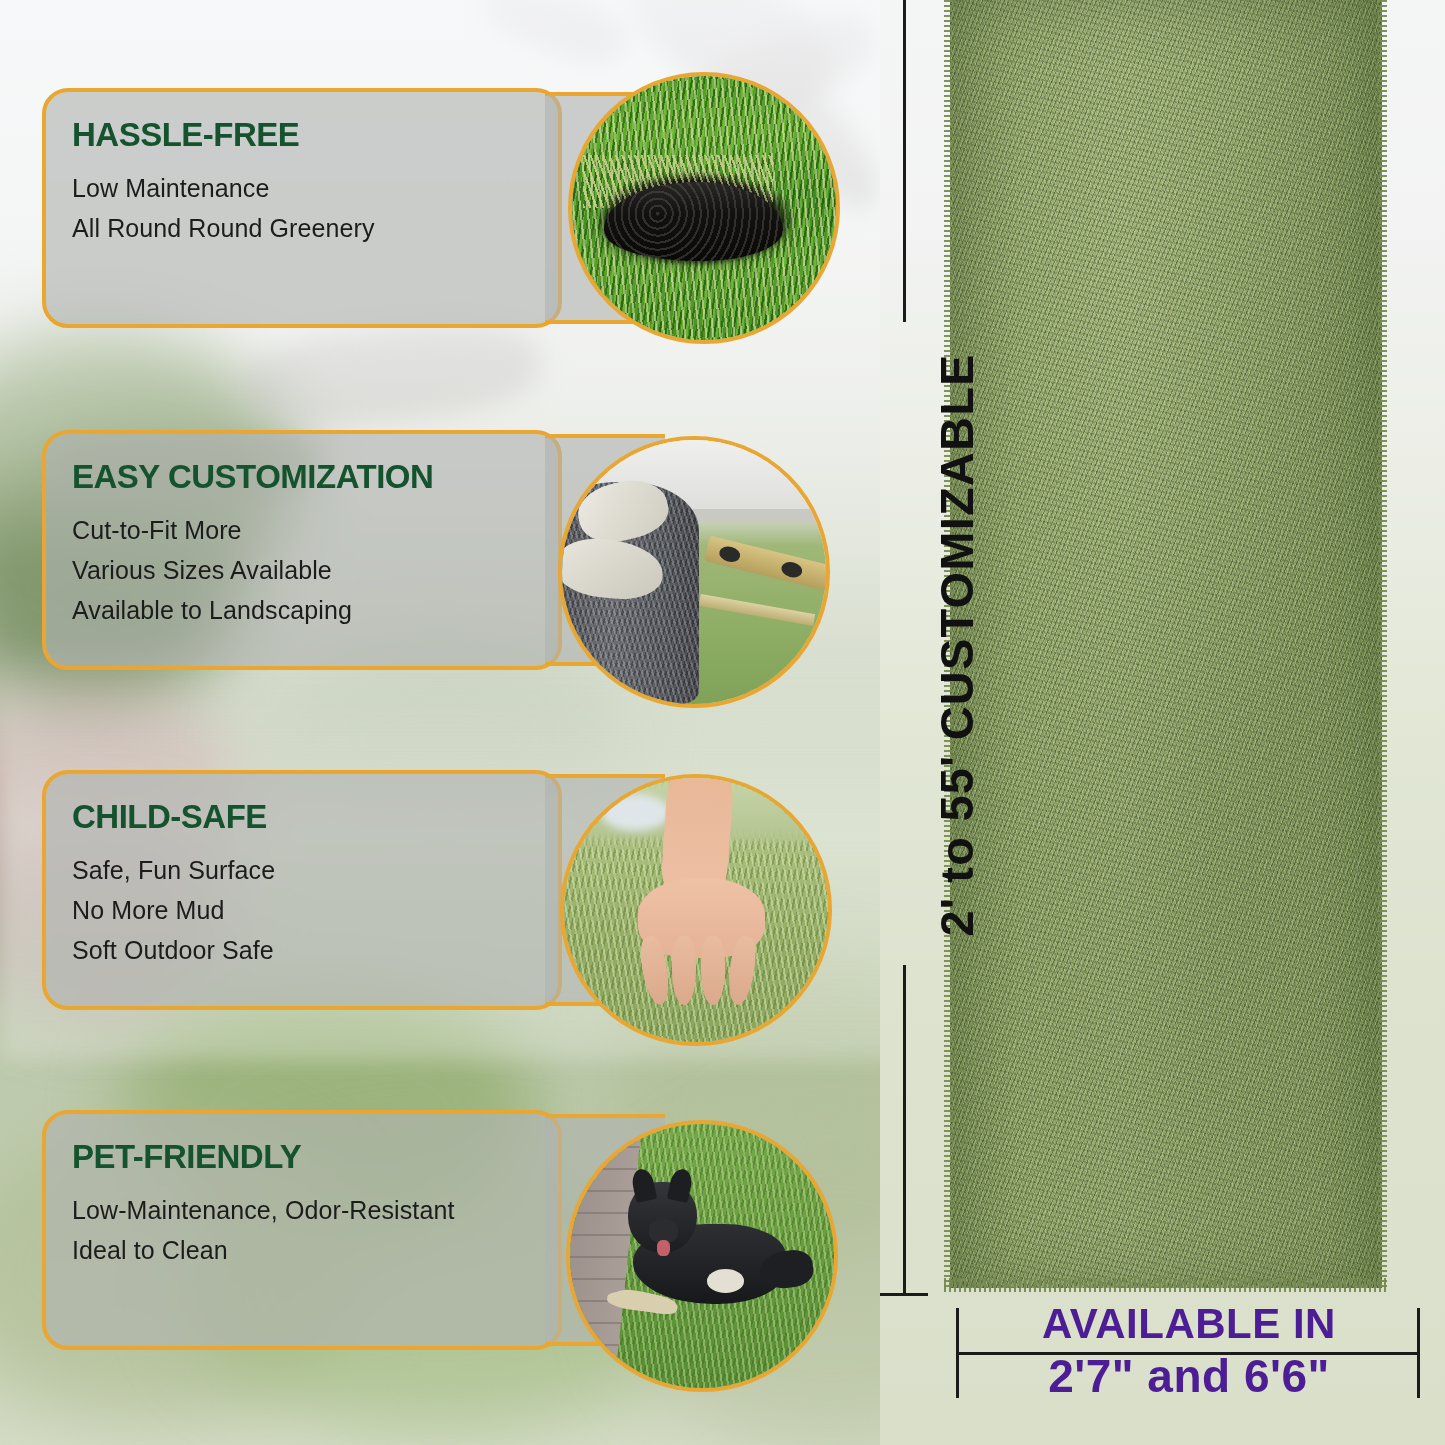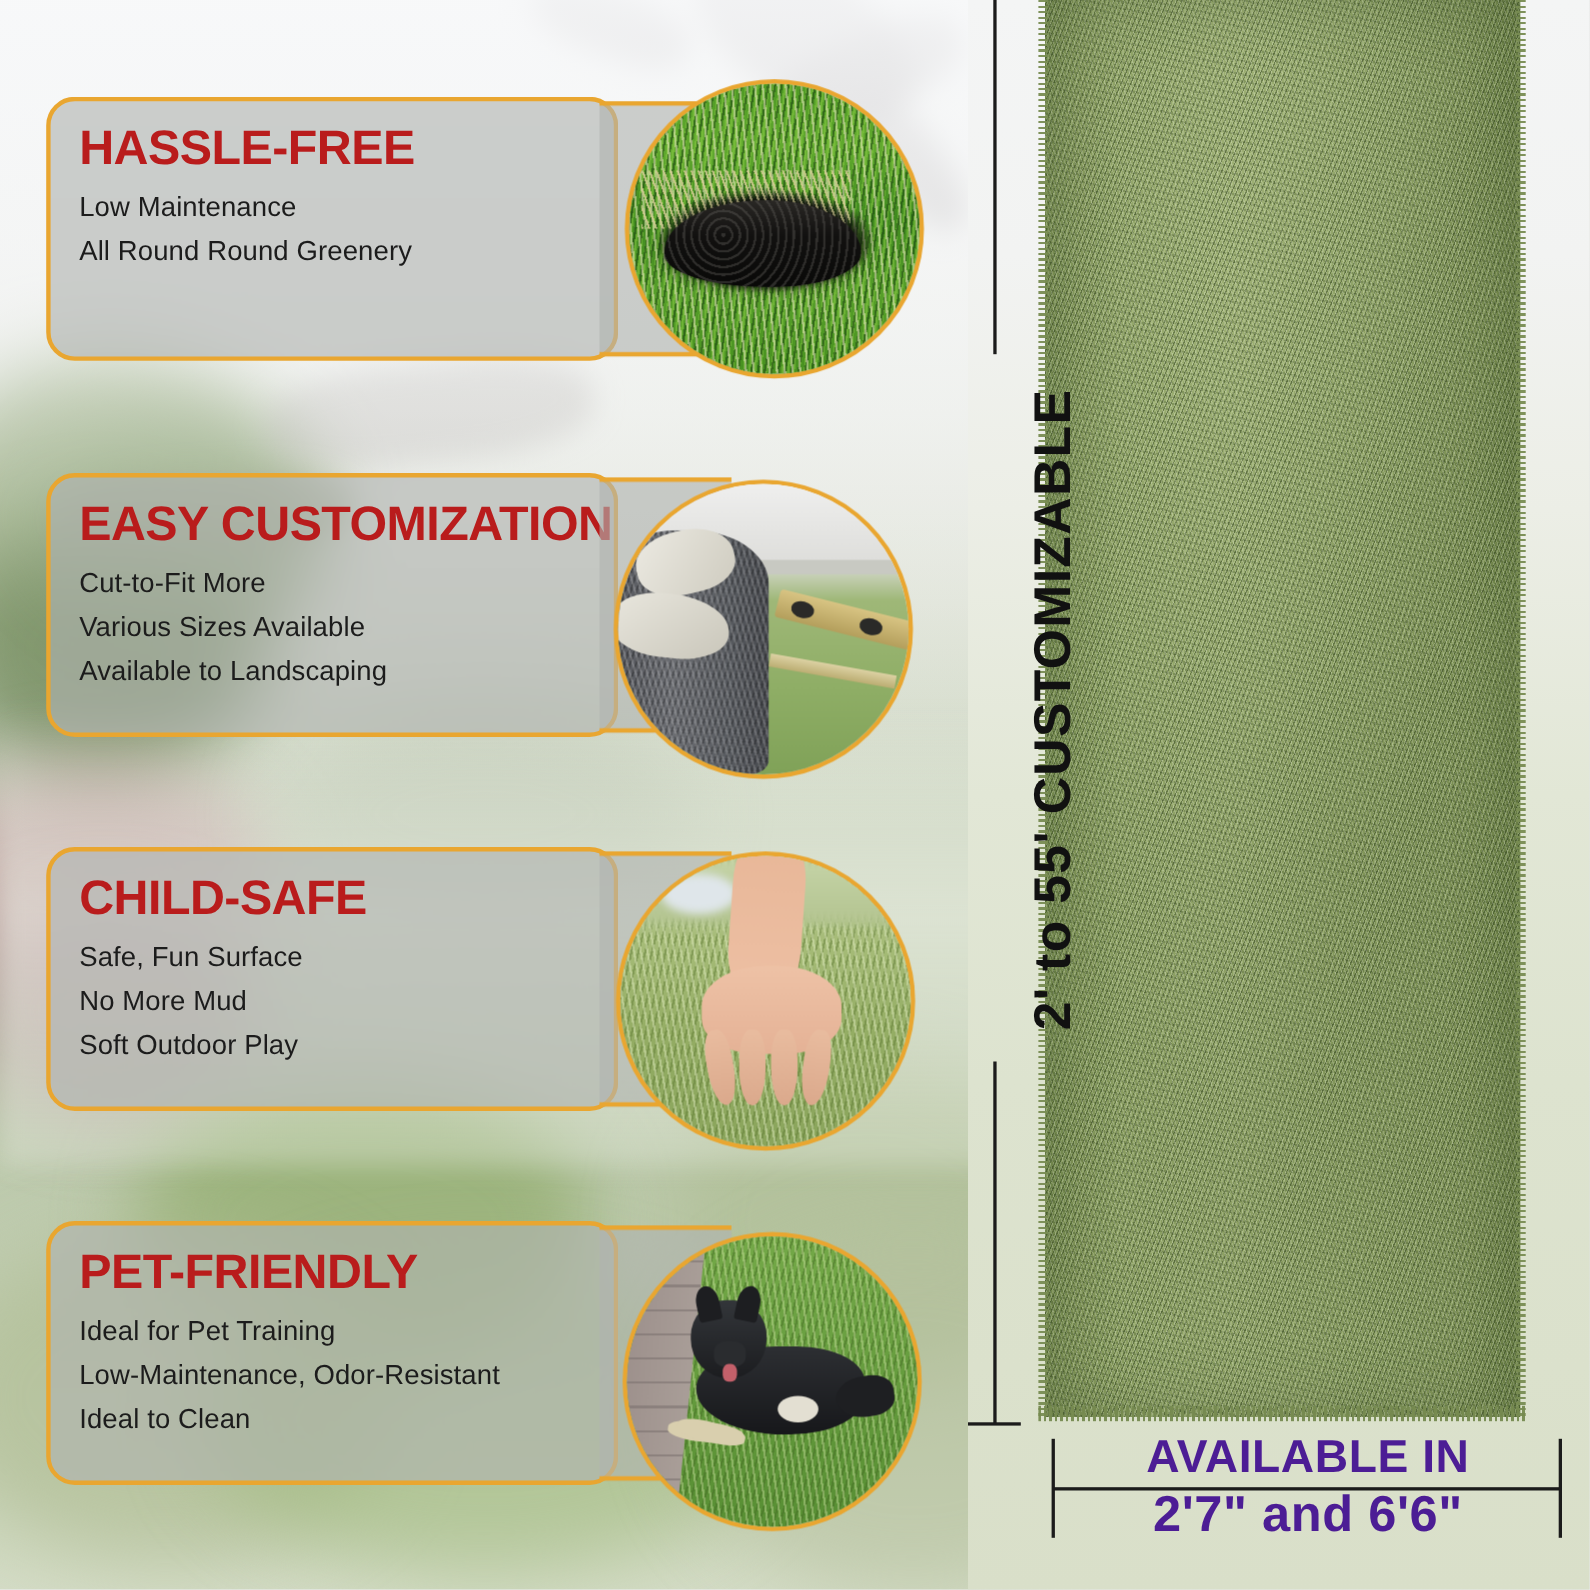--- a/index.html
+++ b/index.html
@@ -140,22 +140,22 @@
     position:absolute;left:545px;top:4px;width:120px;height:232px;
     background:rgba(176,179,176,.62);
   }
   .fbox-join .edge-top,.fbox-join .edge-bot{
     position:absolute;left:0;width:120px;height:4px;background:#e9a630;
   }
   .fbox-join .edge-top{top:0;}
   .fbox-join .edge-bot{bottom:0;}
 
   .ftitle{
-    font-weight:bold;font-size:44px;line-height:46px;letter-spacing:-.5px;
-    color:#b91c1c;margin:0 0 10px 0;white-space:nowrap;
+    font-weight:bold;font-size:33px;line-height:46px;letter-spacing:-.5px;
+    color:#14532d;margin:0 0 10px 0;white-space:nowrap;
   }
   .fline{
     font-size:25px;line-height:40px;color:#1c1c1c;letter-spacing:.1px;
     white-space:nowrap;
   }
 
   .circle{
     position:absolute;width:272px;height:272px;border-radius:50%;
     border:4px solid #e9a630;box-sizing:border-box;
     overflow:hidden;
@@ -382,21 +382,21 @@
         <div class="ruler"></div>
       </div>
     </div>
   </div>
 
   <div class="feature f3">
     <div class="fbox">
       <div class="ftitle">CHILD-SAFE</div>
       <div class="fline">Safe, Fun Surface</div>
       <div class="fline">No More Mud</div>
-      <div class="fline">Soft Outdoor Play</div>
+      <div class="fline">Soft Outdoor Safe</div>
     </div>
     <div class="fbox-join">
       <div class="edge-top"></div>
       <div class="edge-bot"></div>
     </div>
     <div class="circle c3">
       <div class="cimg img-child">
         <div class="blurtop"></div>
         <div class="shoe"></div>
         <div class="arm"></div>
@@ -405,21 +405,20 @@
         <div class="fng g2"></div>
         <div class="fng g3"></div>
         <div class="fng g4"></div>
       </div>
     </div>
   </div>
 
   <div class="feature f4">
     <div class="fbox">
       <div class="ftitle">PET-FRIENDLY</div>
-      <div class="fline">Ideal for Pet Training</div>
       <div class="fline">Low-Maintenance, Odor-Resistant</div>
       <div class="fline">Ideal to Clean</div>
     </div>
     <div class="fbox-join">
       <div class="edge-top"></div>
       <div class="edge-bot"></div>
     </div>
     <div class="circle c4">
       <div class="cimg img-dog">
         <div class="path"></div>

